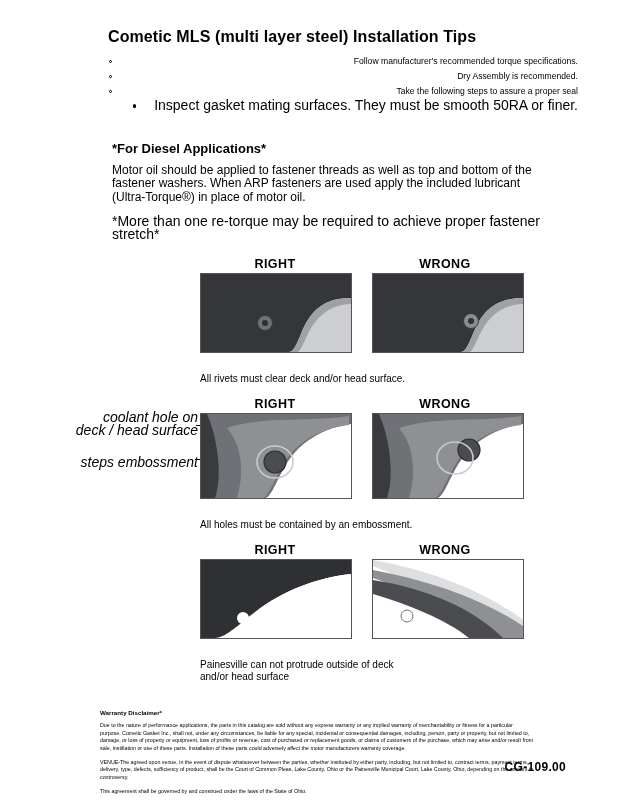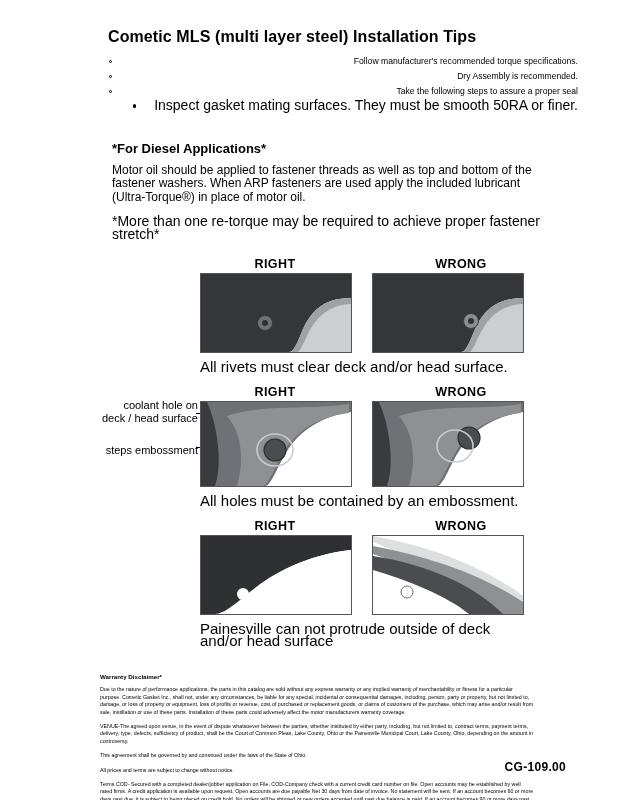--- a/index.html
+++ b/index.html
@@ -96,21 +96,21 @@
   .figures {
     margin-top: 16px;
     padding-left: 160px;
   }
   .fig-group {
     margin-bottom: 7px;
     position: relative;
   }
   .fig-labels {
     display: flex;
-    gap: 36px;
+    gap: 20px;
   }
   .fig-label {
     width: 150px;
     text-align: center;
     font-size: 12.5px;
     font-weight: bold;
     letter-spacing: 0.4px;
     margin-bottom: 2px;
   }
   .fig-row {
@@ -121,34 +121,35 @@
     width: 150px;
     height: 78px;
     border: 0.8px solid #555;
     overflow: hidden;
     position: relative;
     background: #ffffff;
   }
   .fig-box.tall { height: 84px; }
   .fig-box svg { display: block; }
   .fig-caption {
-    font-size: 15px;
-    margin-top: 8px;
+    font-size: 10px;
+    margin-top: 20px;
     line-height: 12px;
   }
 
   
   .callouts {
     position: absolute;
     left: -160px;
     top: 14px;
     width: 158px;
     text-align: right;
-    font-size: 11px;
+    font-size: 14px;
     line-height: 12.5px;
+    font-style: italic;
   }
   .callouts .c2 { margin-top: 20px; }
   .leader {
     position: absolute;
     background: #000;
     height: 0.8px;
   }
 
   
   .warranty {

